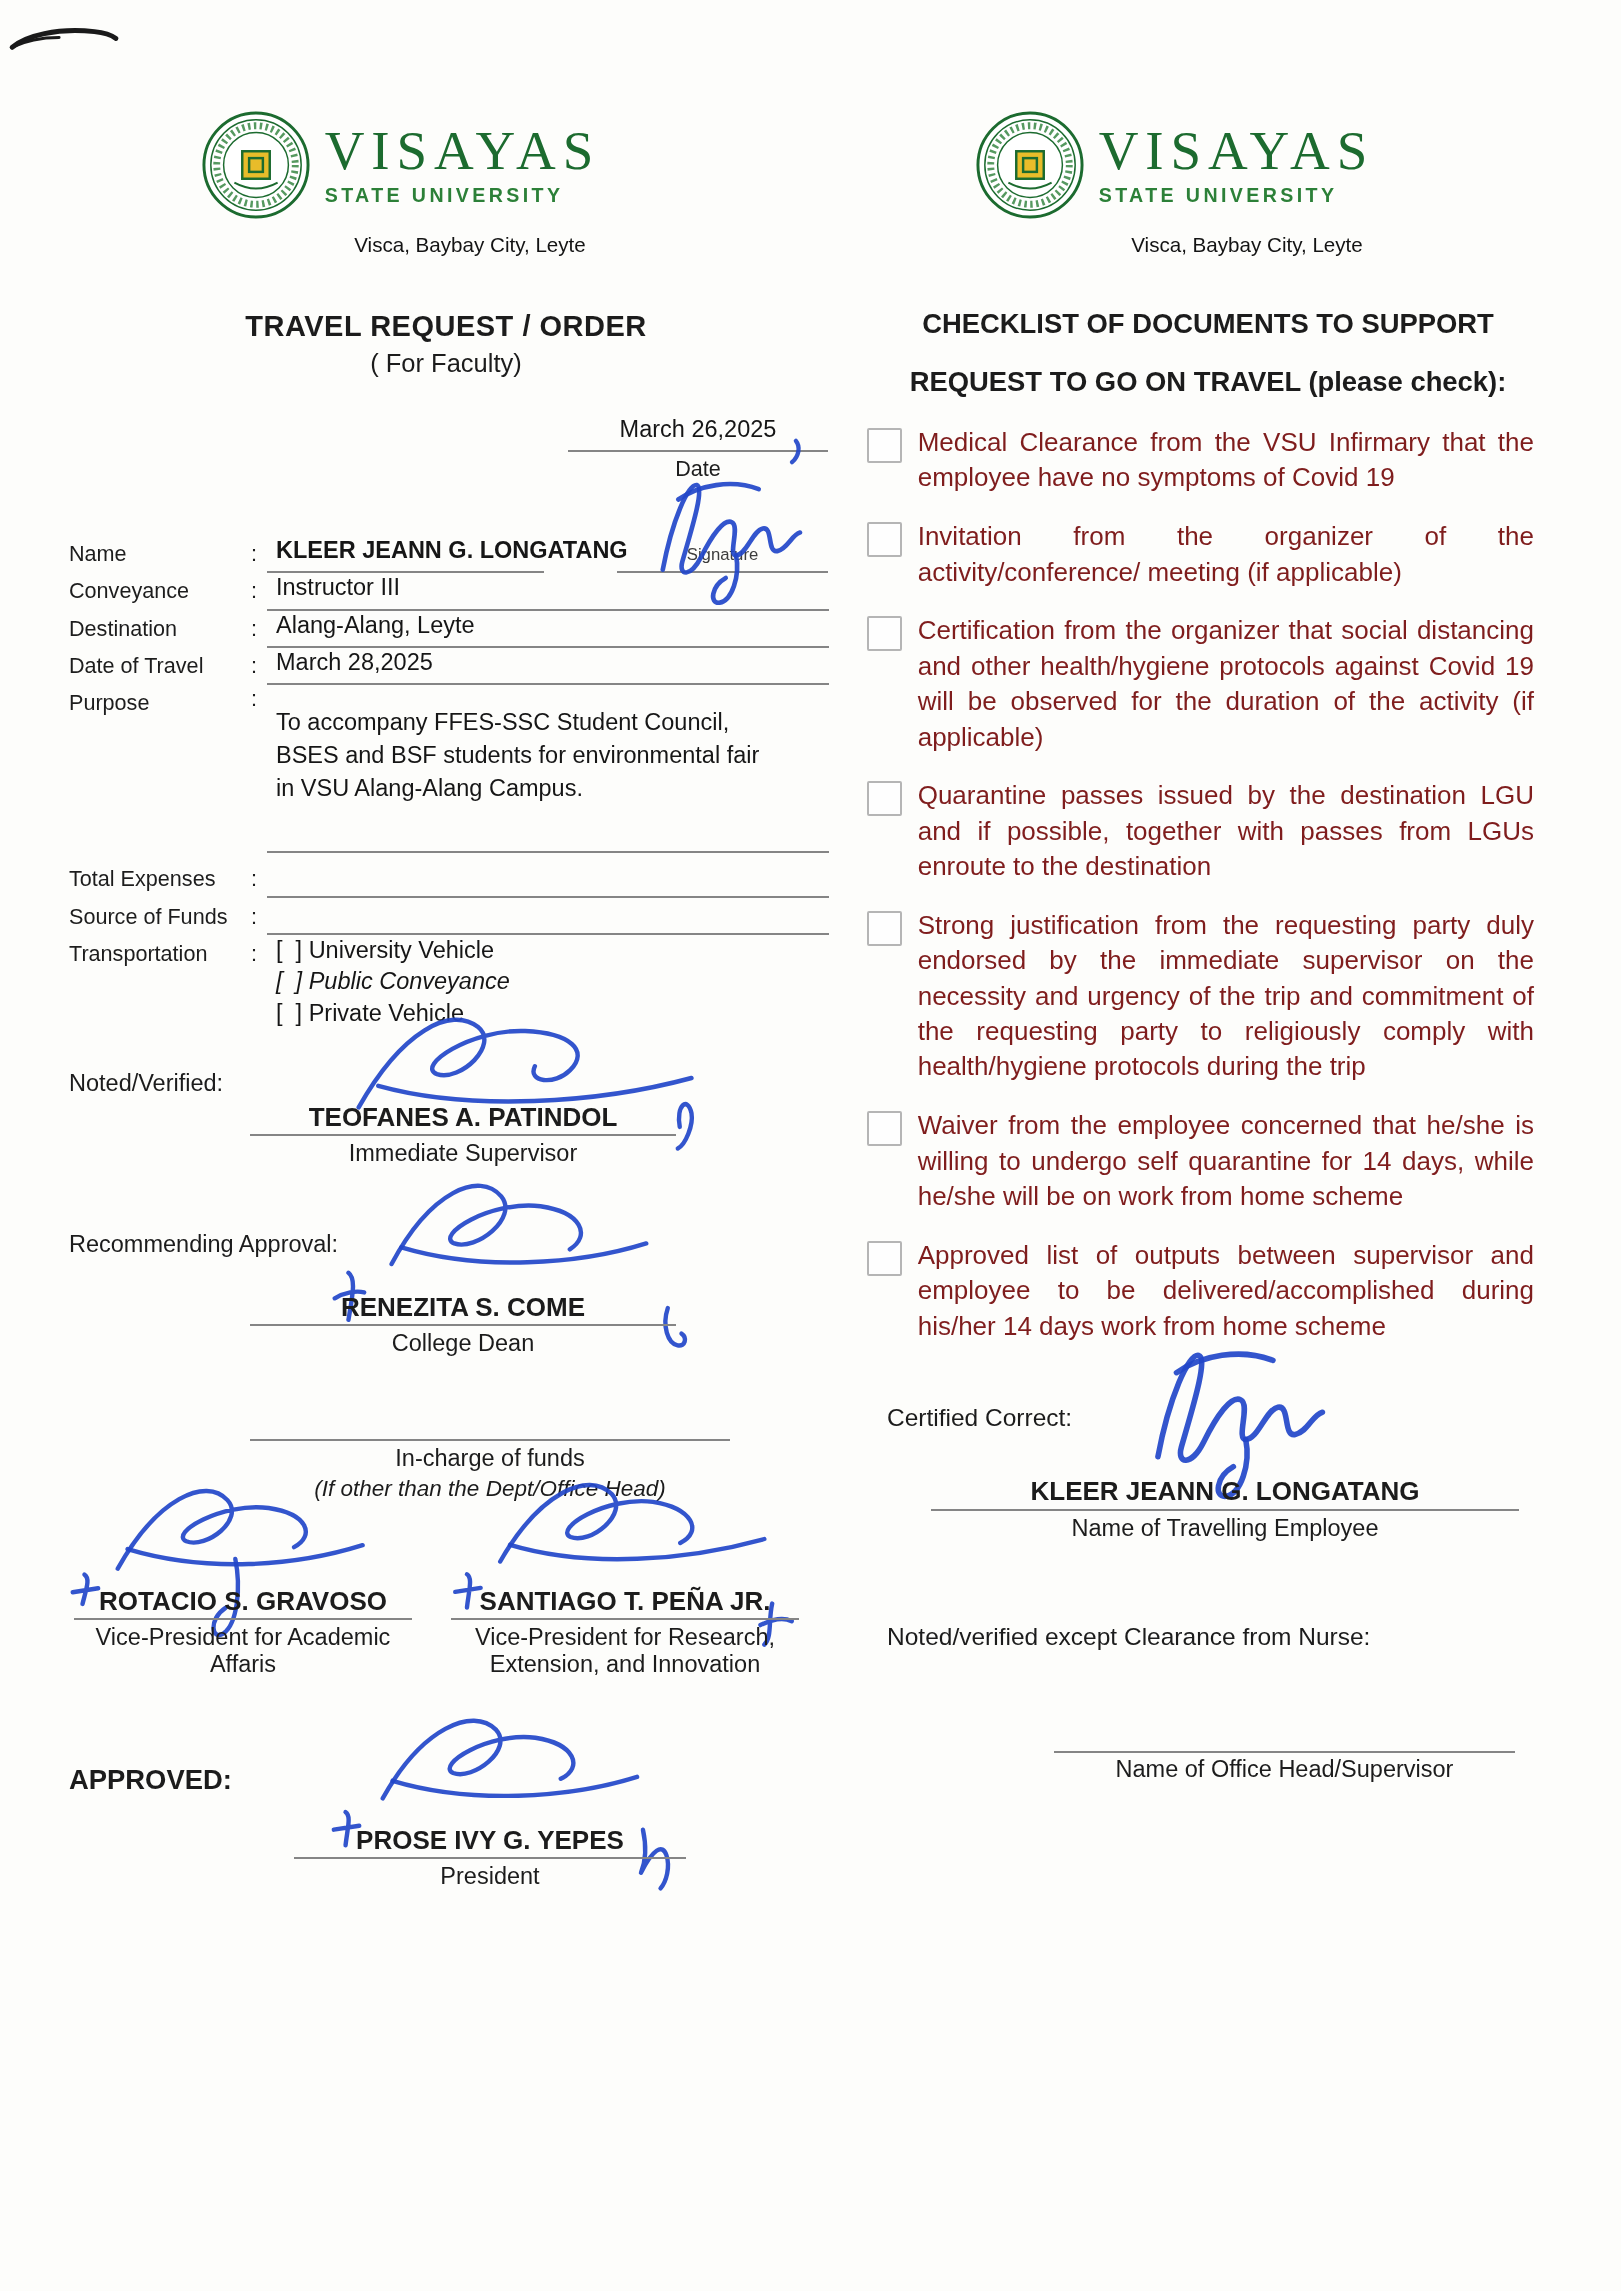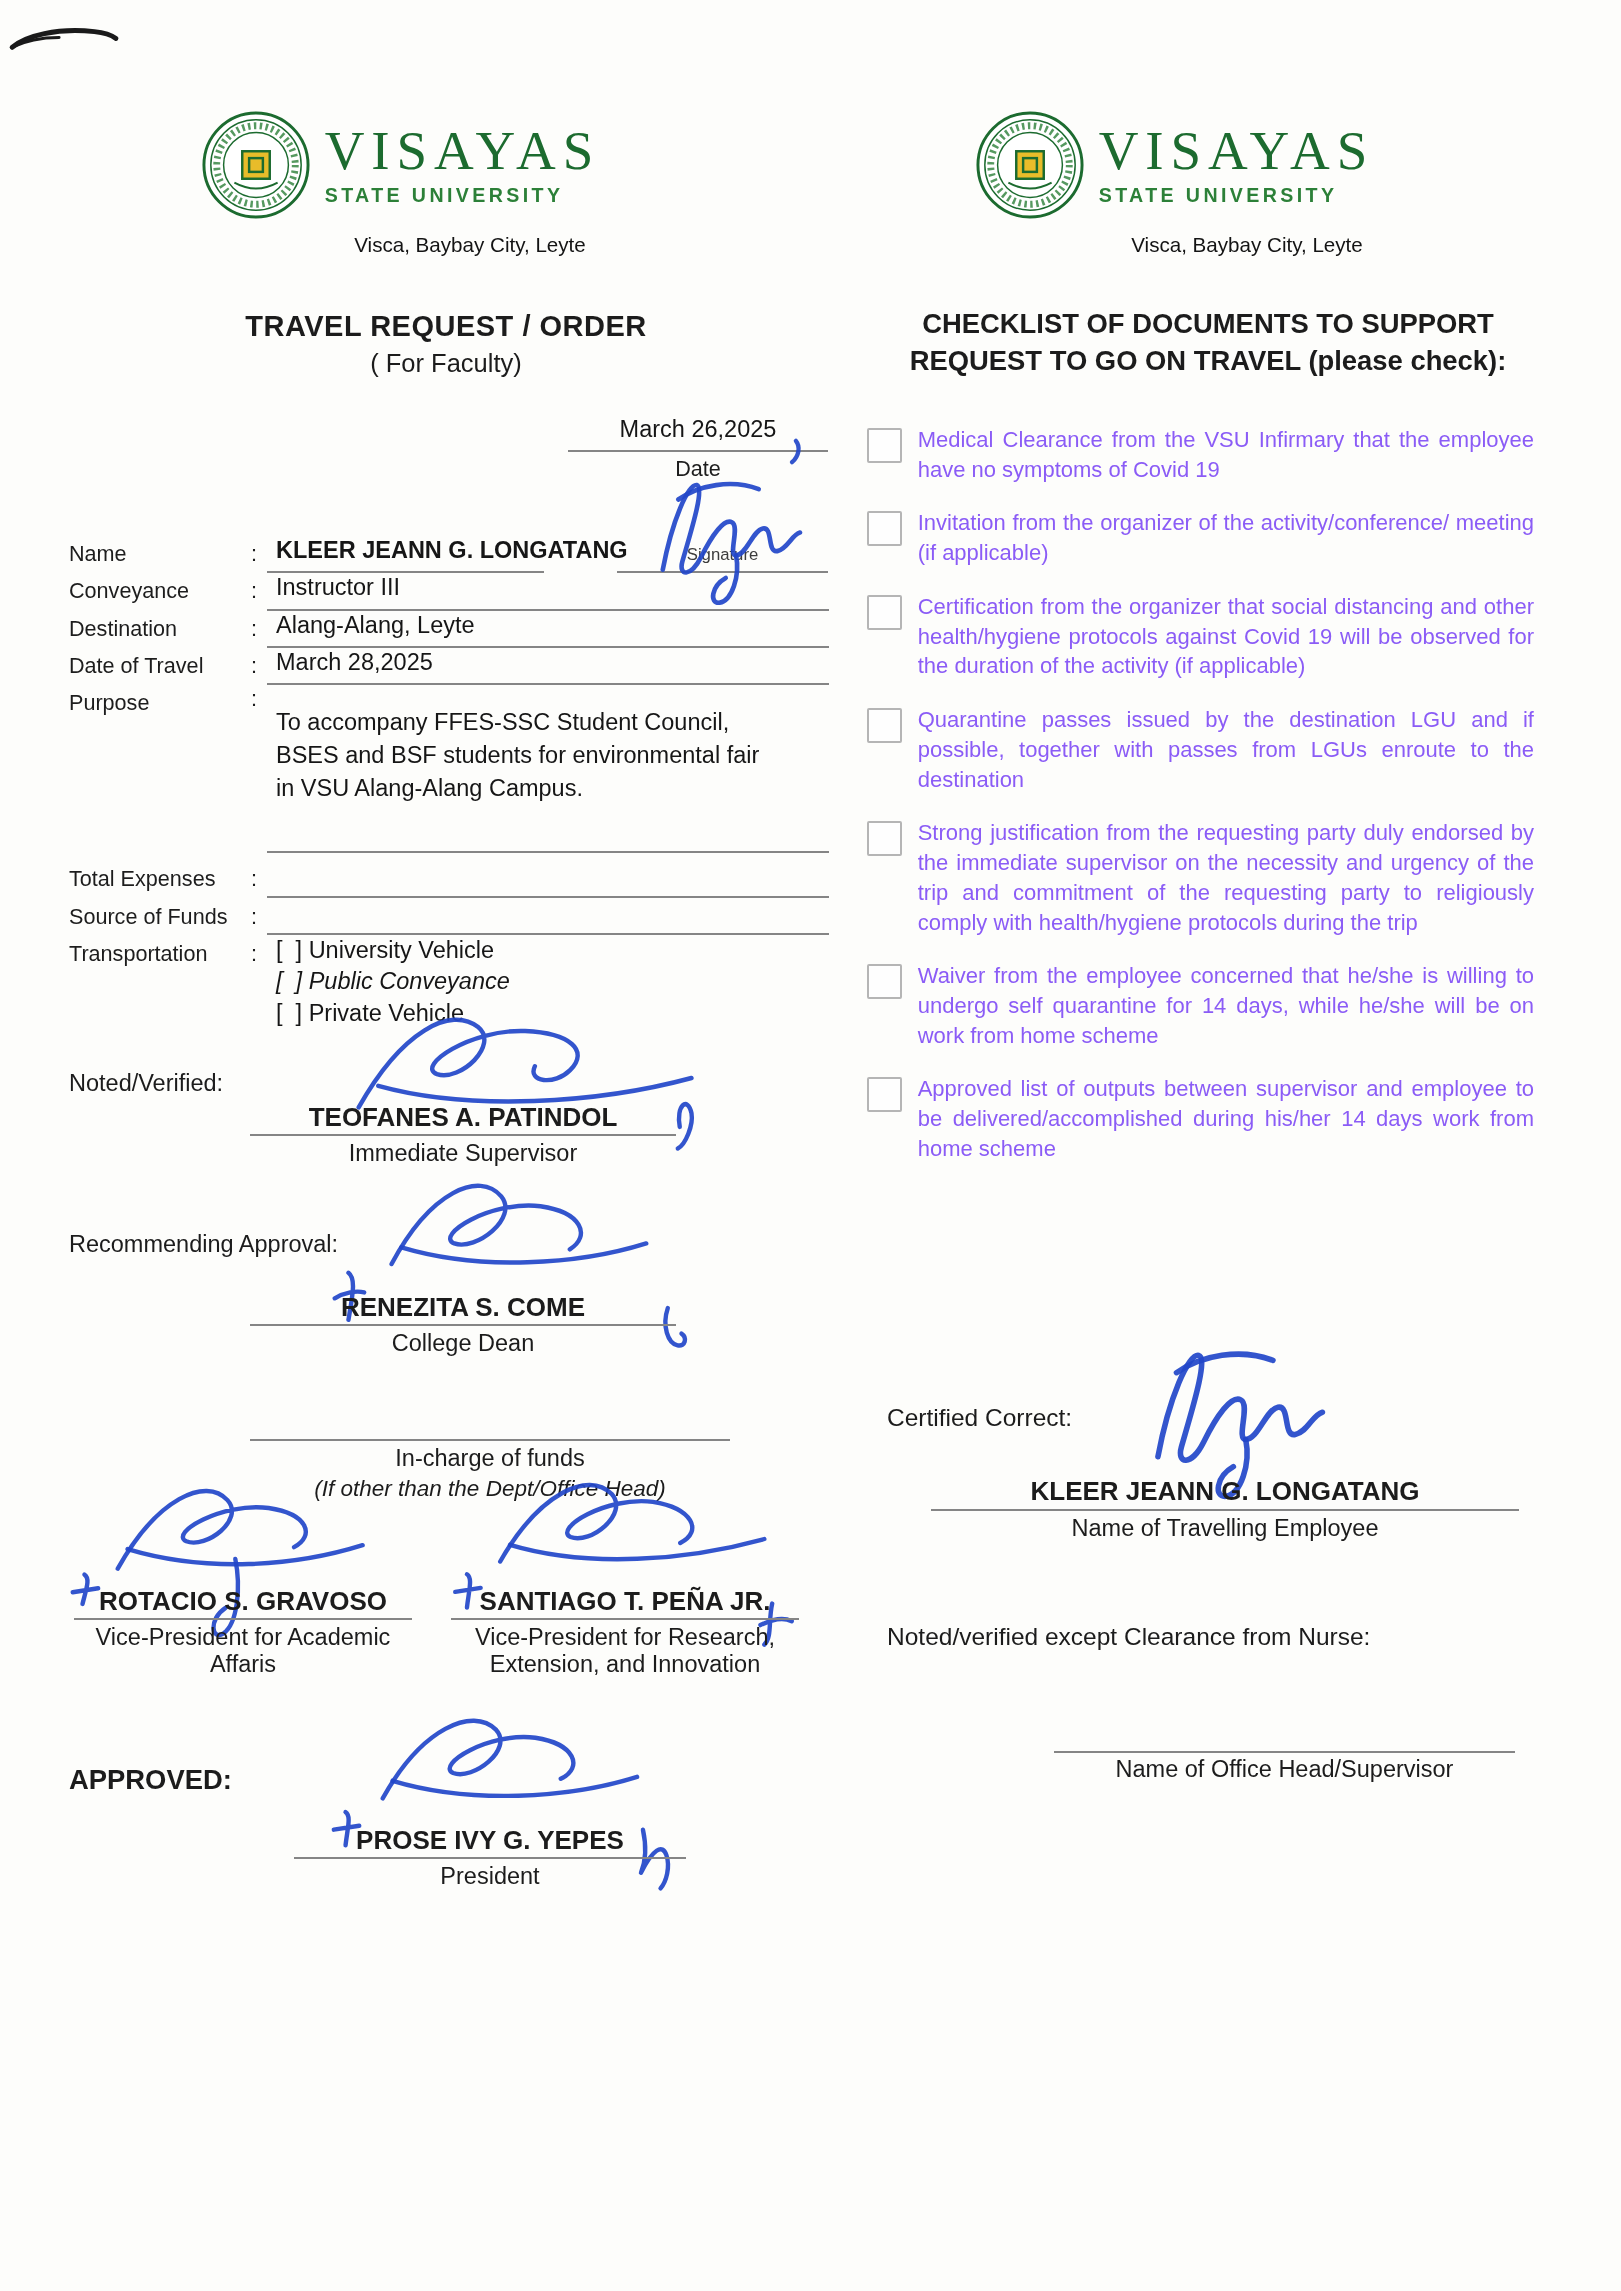--- a/index.html
+++ b/index.html
@@ -24,21 +24,21 @@
   .italic { font-style:italic; }
   .tiny { font-size:16.7px; color:#3c3c3c; }
   .logo { display:flex; align-items:center; gap:13.7px; }
   .logo-name { font-family:"Liberation Serif", serif; font-size:55px; color:#1c6b2f; letter-spacing:6.9px; line-height:1; }
   .logo-sub { font-size:19.6px; font-weight:bold; color:#2c8038; letter-spacing:3.4px; margin-top:6.9px; }
   .addr { font-size:20.6px; color:#141414; }
   .sig path { fill:none; stroke:#2247c9; stroke-width:4.5; stroke-linecap:round; stroke-linejoin:round; opacity:.92; }
   .checklist { position:absolute; left:867px; top:425px; width:667px; }
   .checkrow { display:flex; gap:15.7px; margin-bottom:23.5px; }
   .checkbox { width:35px; height:35px; border:2px solid #b5b5b5; border-radius:2px; flex:0 0 auto; margin-top:2.9px; background:#fefefe; }
-  .checktext { font-size:22px; line-height:1.36; color:#8b5cf6; text-align:justify; text-align-last:left; }
+  .checktext { font-size:26px; line-height:1.36; color:#7f1d1d; text-align:justify; text-align-last:left; }
   .purpose-line { font-size:23.5px; line-height:33px; color:#161616; }
 </style>
 </head>
 <body>
 
 <div class="page">
 
   <svg class="abs" style="left:5.9px; top:11.8px;" width="118" height="49" viewBox="0 0 120 50">
     <path d="M 6 36 C 20 24, 52 16, 90 20 C 100 21, 108 24, 112 27" stroke="#1a1a1a" stroke-width="5" fill="none" stroke-linecap="round"></path>
     <path d="M 6 36 C 18 30, 36 26, 54 26" stroke="#1a1a1a" stroke-width="3" fill="none" stroke-linecap="round"></path>
@@ -188,21 +188,21 @@
     <path d="M 70 120 C 110 48, 162 26, 186 50 C 204 70, 162 102, 142 94 C 124 86, 178 52, 226 58 C 266 64, 276 88, 252 100"></path>
     <path d="M 80 102 C 160 126, 260 120, 330 98"></path>
     <path d="M 32 168 C 34 150, 38 138, 32 134 M 20 152 L 46 148"></path>
     <path d="M 336 152 C 340 170, 338 186, 334 196 C 346 172, 356 166, 360 178 C 364 190, 360 205, 354 212"></path>
   </svg>
   <div class="abs sig-name ctr" style="left:294px; top:1825px; width:392px;">PROSE IVY G. YEPES</div>
   <div class="line" style="left:294px; top:1857px; width:392px;"></div>
   <div class="abs role ctr" style="left:294px; top:1863px; width:392px;">President</div>
 
   <div class="abs cl-title ctr" style="left:882px; top:308px; width:652px;">CHECKLIST OF DOCUMENTS TO SUPPORT</div>
-  <div class="abs cl-title ctr" style="left:882px; top:345px; width:652px;">REQUEST TO GO ON TRAVEL (please check):</div>
+  <div class="abs cl-title ctr" style="left:882px; top:366px; width:652px;">REQUEST TO GO ON TRAVEL (please check):</div>
 
   <div class="checklist">
     <div class="checkrow">
       <div class="checkbox"></div>
       <div class="checktext">Medical Clearance from the VSU Infirmary that the employee have no symptoms of Covid 19</div>
     </div>
     <div class="checkrow">
       <div class="checkbox"></div>
       <div class="checktext">Invitation from the organizer of the activity/conference/ meeting (if applicable)</div>
     </div>

